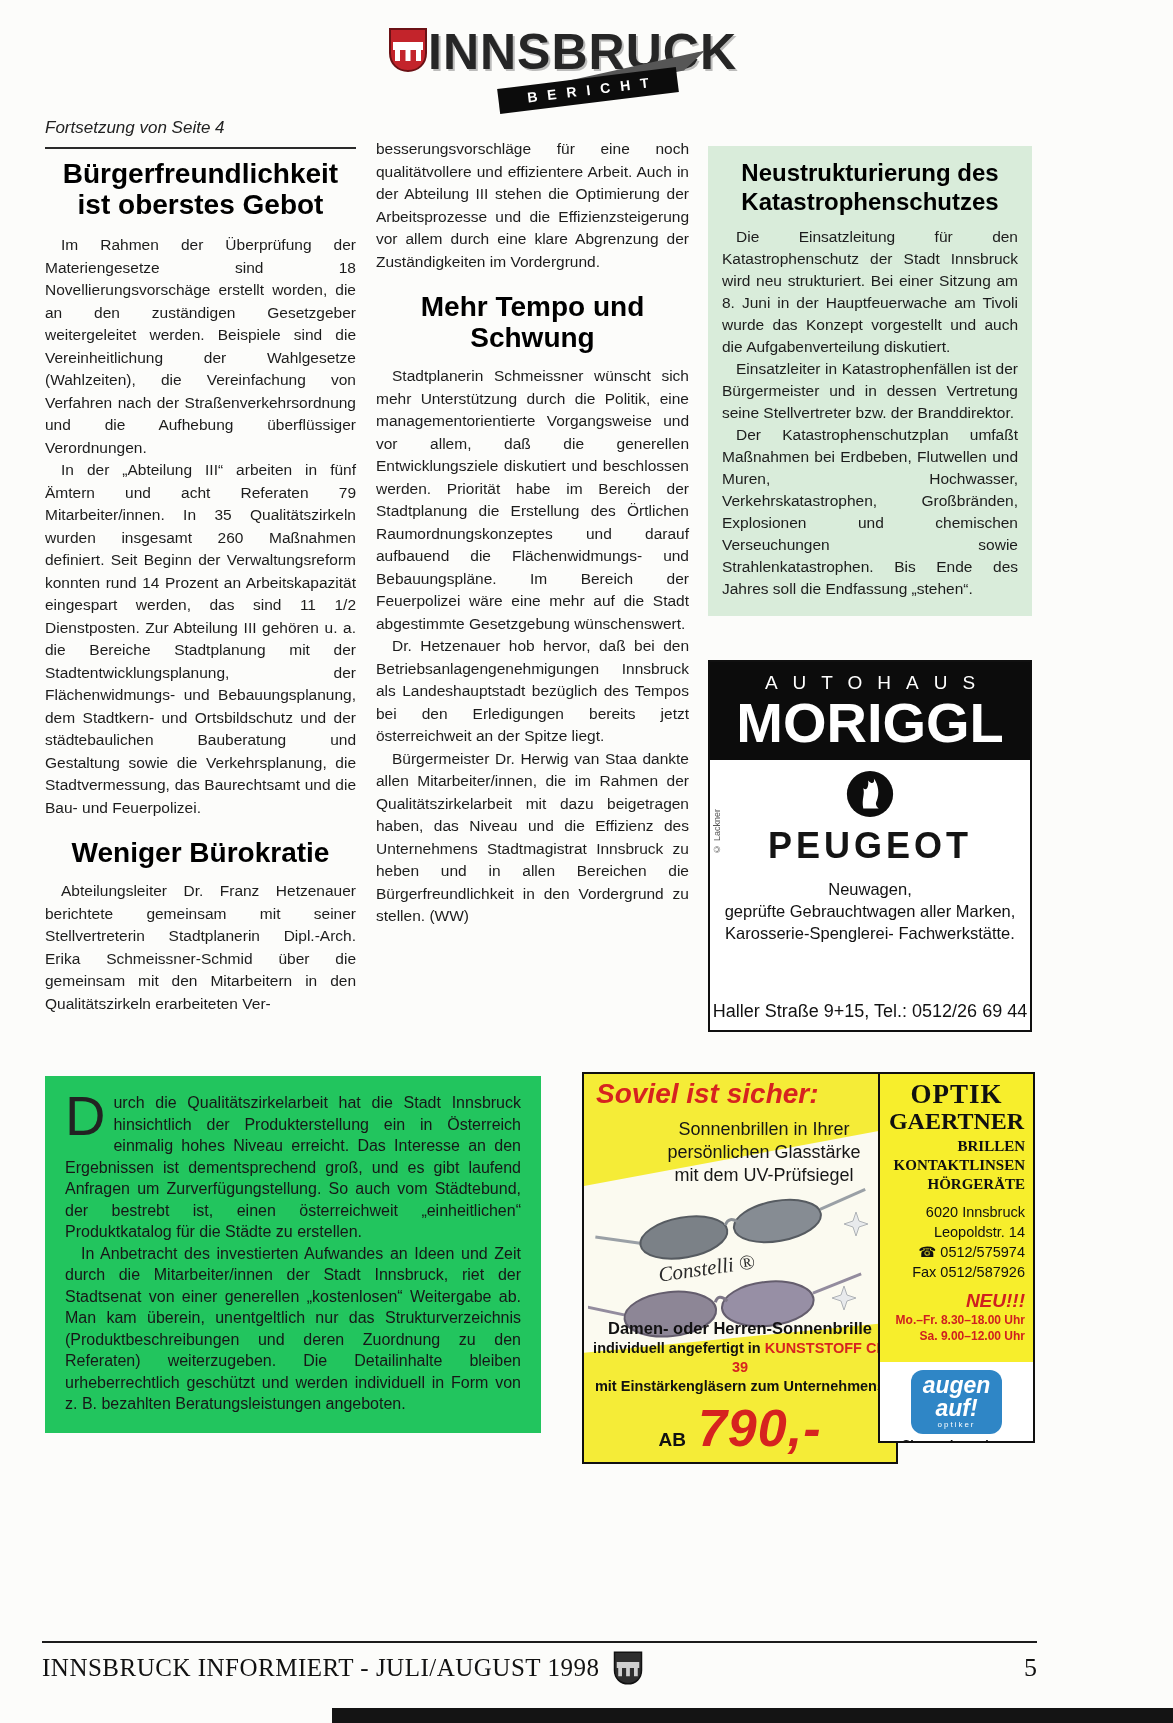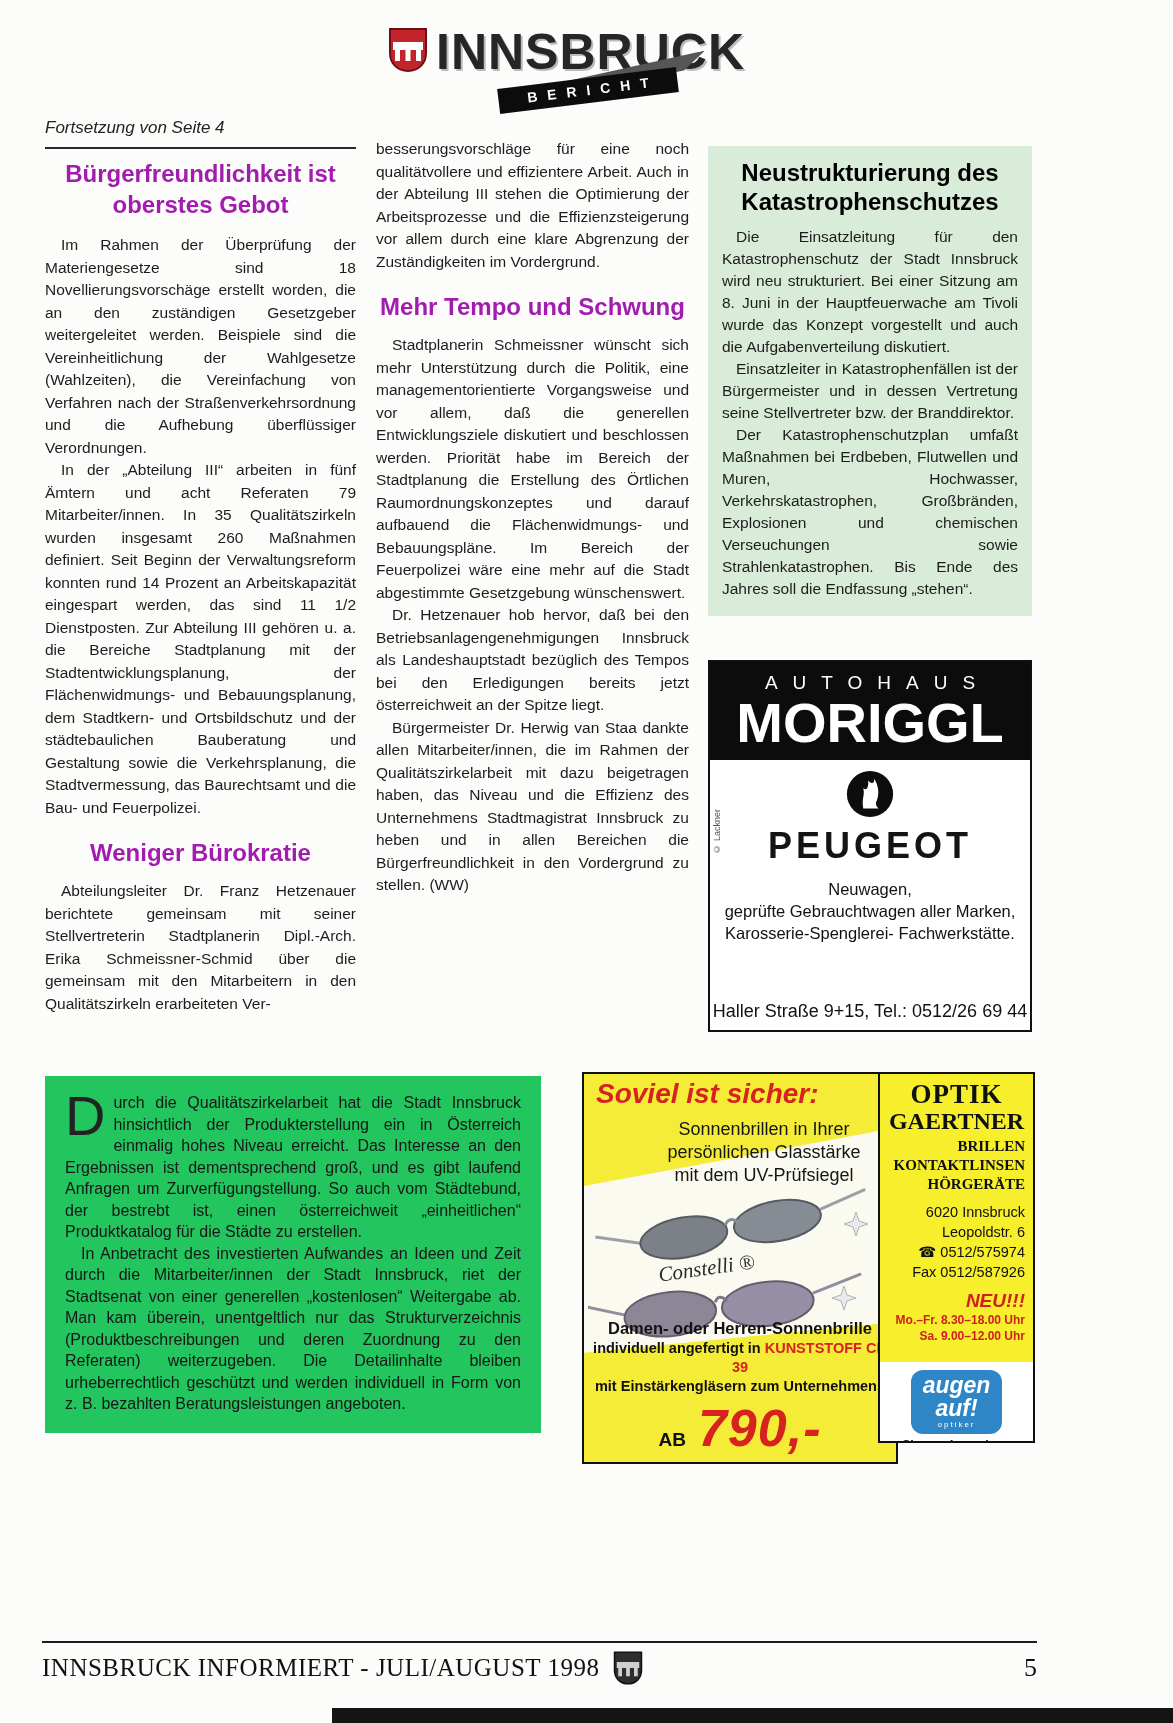--- a/index.html
+++ b/index.html
@@ -1,40 +1,40 @@
 <!DOCTYPE html>
 <html lang="de"><head>
 <meta charset="utf-8">
 <style>
   html,body { margin:0; padding:0; background:#9a9a9a; }
   .page { position:relative; width:1173px; height:1723px; margin:0 auto; background:#fcfcfa;
           font-family:"Liberation Sans", sans-serif; color:#1c1c1c; overflow:hidden; }
   .page * { box-sizing:border-box; }
 
   
-  .logo-row { position:absolute; left:388px; top:26px; display:flex; align-items:center; gap:8px; }
+  .logo-row { position:absolute; left:388px; top:26px; display:flex; align-items:center; }
   .logo-title { font-size:50px; font-weight:800; letter-spacing:1px; color:#262626;
                 text-shadow:2px 2px 0 rgba(110,110,110,.45); line-height:52px; }
   .banner-wrap { position:absolute; left:498px; top:76px; width:210px; height:36px; }
   .banner-shadow { position:absolute; left:10px; top:-10px; width:200px; height:22px; background:#565656;
                    transform:rotate(-9deg); clip-path:polygon(0 55%,100% 0,88% 75%,2% 100%); }
   .banner { position:absolute; left:0; top:2px; width:180px; height:25px; background:#0c0c0c;
             transform:rotate(-7deg); color:#fff; font-size:14px; font-weight:700; letter-spacing:10px;
             text-align:center; line-height:25px; padding-left:10px; }
 
   .contnote { position:absolute; left:45px; top:118px; font-style:italic; font-size:17px; color:#222; }
   .contrule { position:absolute; left:45px; top:147px; width:311px; height:2px; background:#2a2a2a; }
 
   
   .col { position:absolute; font-size:15.5px; line-height:22.5px; }
   .col p { margin:0; text-align:justify; }
   .col p.ind { text-indent:16px; }
   .col1 { left:45px; top:156px; width:311px; }
   .col2 { left:376px; top:138px; width:313px; }
-  .ghead { color:#a21caf; font-weight:700; font-size:24px; line-height:31px; text-align:center; margin:0; }
+  .ghead { color:#000000; font-weight:700; font-size:28px; line-height:31px; text-align:center; margin:0; }
   .ghead.first { margin:2px 0 14px; }
   .ghead.mid { margin:18px 0 12px; }
 
   
   .greenbox { position:absolute; left:708px; top:146px; width:324px; background:#d9ecda; padding:10px 14px 16px; }
   .greenbox h2 { color:#000000; font-size:24px; line-height:29px; text-align:center; margin:2px 0 10px; font-weight:700; }
   .greenbox p { margin:0; font-size:15.5px; line-height:22px; text-align:justify; }
   .greenbox p.ind { text-indent:14px; }
 
   
@@ -224,21 +224,21 @@
     <div class="optik-yellow">
       <div class="optik-name n1">OPTIK</div>
       <div class="optik-name n2">GAERTNER</div>
       <div class="optik-services">
         <div>BRILLEN</div>
         <div>KONTAKTLINSEN</div>
         <div>HÖRGERÄTE</div>
       </div>
       <div class="optik-addr">
         <div>6020 Innsbruck</div>
-        <div>Leopoldstr. 6</div>
+        <div>Leopoldstr. 14</div>
         <div>☎ 0512/575974</div>
         <div>Fax 0512/587926</div>
       </div>
       <div class="optik-neu">NEU!!!</div>
       <div class="optik-hours">
         <div>Mo.–Fr. 8.30–18.00 Uhr</div>
         <div>Sa. 9.00–12.00 Uhr</div>
       </div>
     </div>
     <div class="optik-white">

